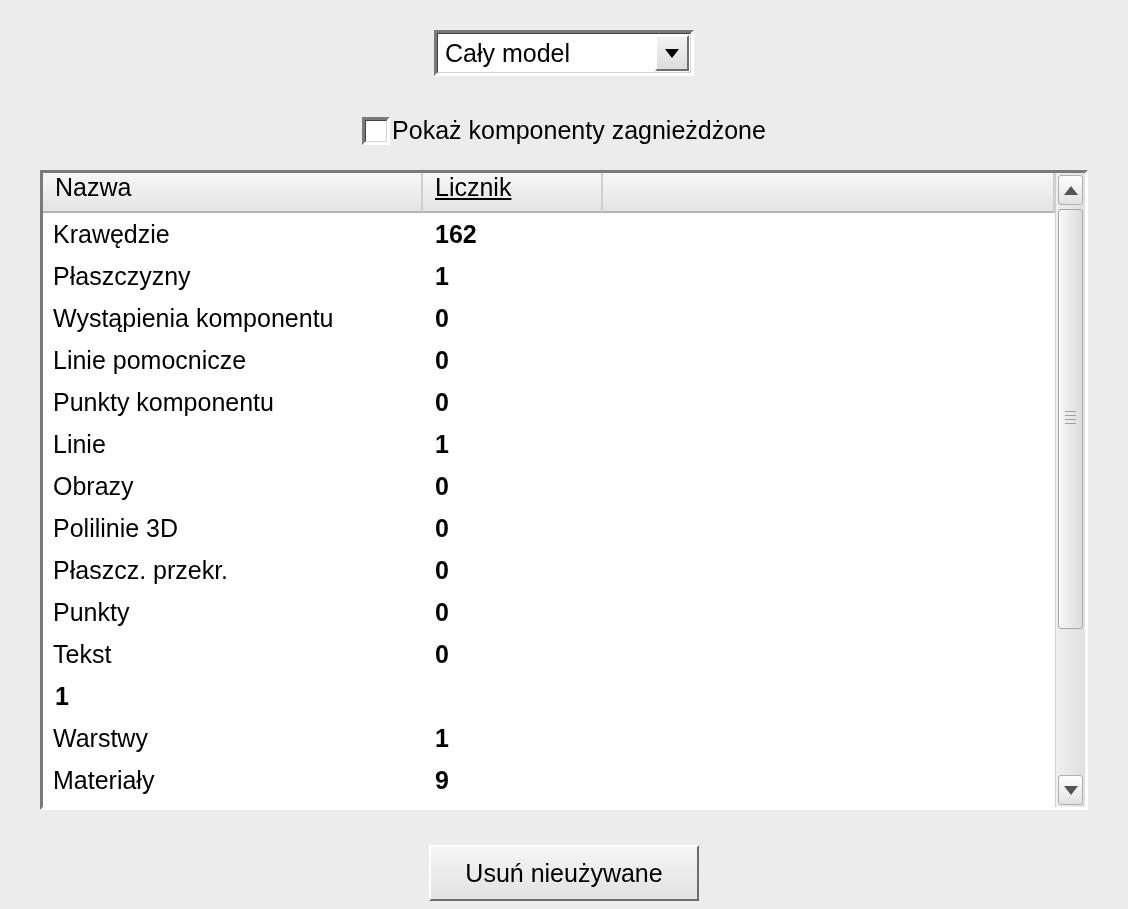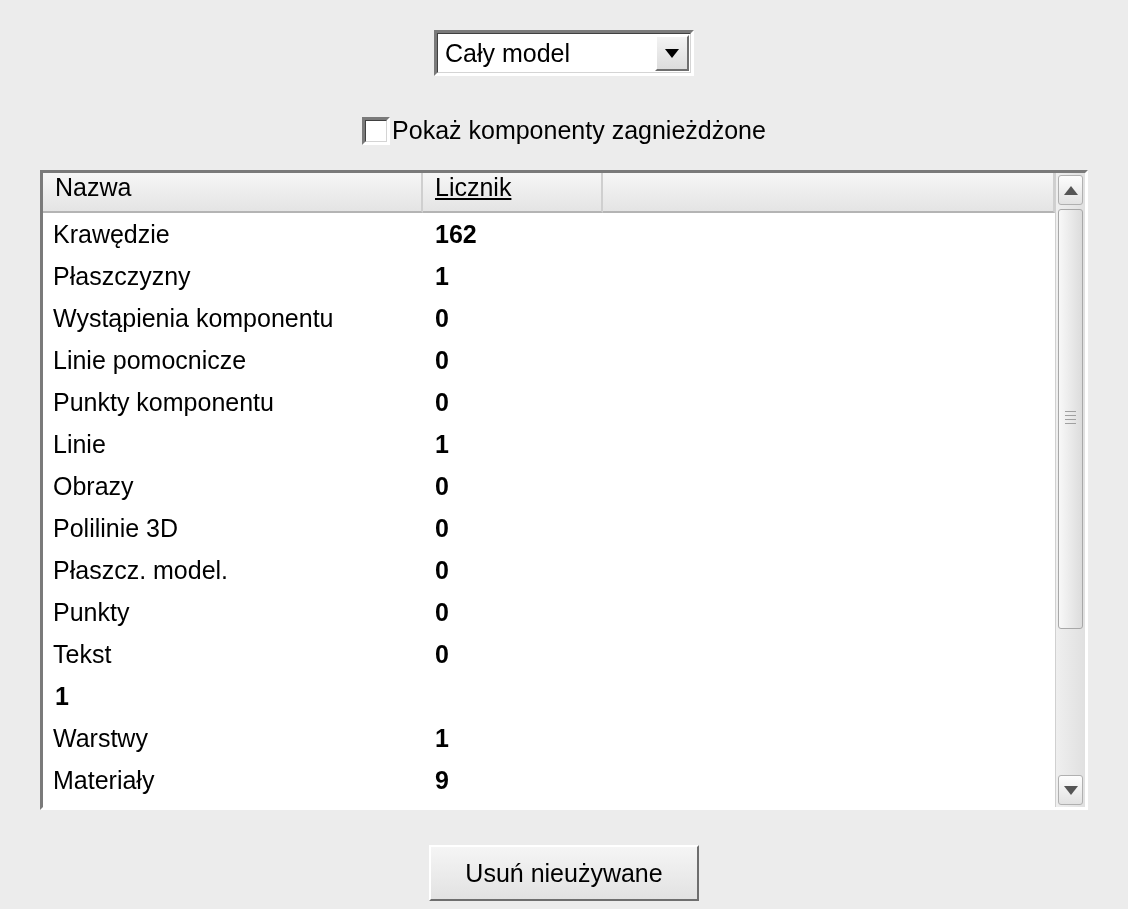--- a/index.html
+++ b/index.html
@@ -266,21 +266,21 @@
         </div>
         <div class="tr">
           <div class="td1">Obrazy</div>
           <div class="td2">0</div>
         </div>
         <div class="tr">
           <div class="td1">Polilinie 3D</div>
           <div class="td2">0</div>
         </div>
         <div class="tr">
-          <div class="td1">Płaszcz. model.</div>
+          <div class="td1">Płaszcz. przekr.</div>
           <div class="td2">0</div>
         </div>
         <div class="tr">
           <div class="td1">Punkty</div>
           <div class="td2">0</div>
         </div>
         <div class="tr">
           <div class="td1">Tekst</div>
           <div class="td2">0</div>
         </div>

